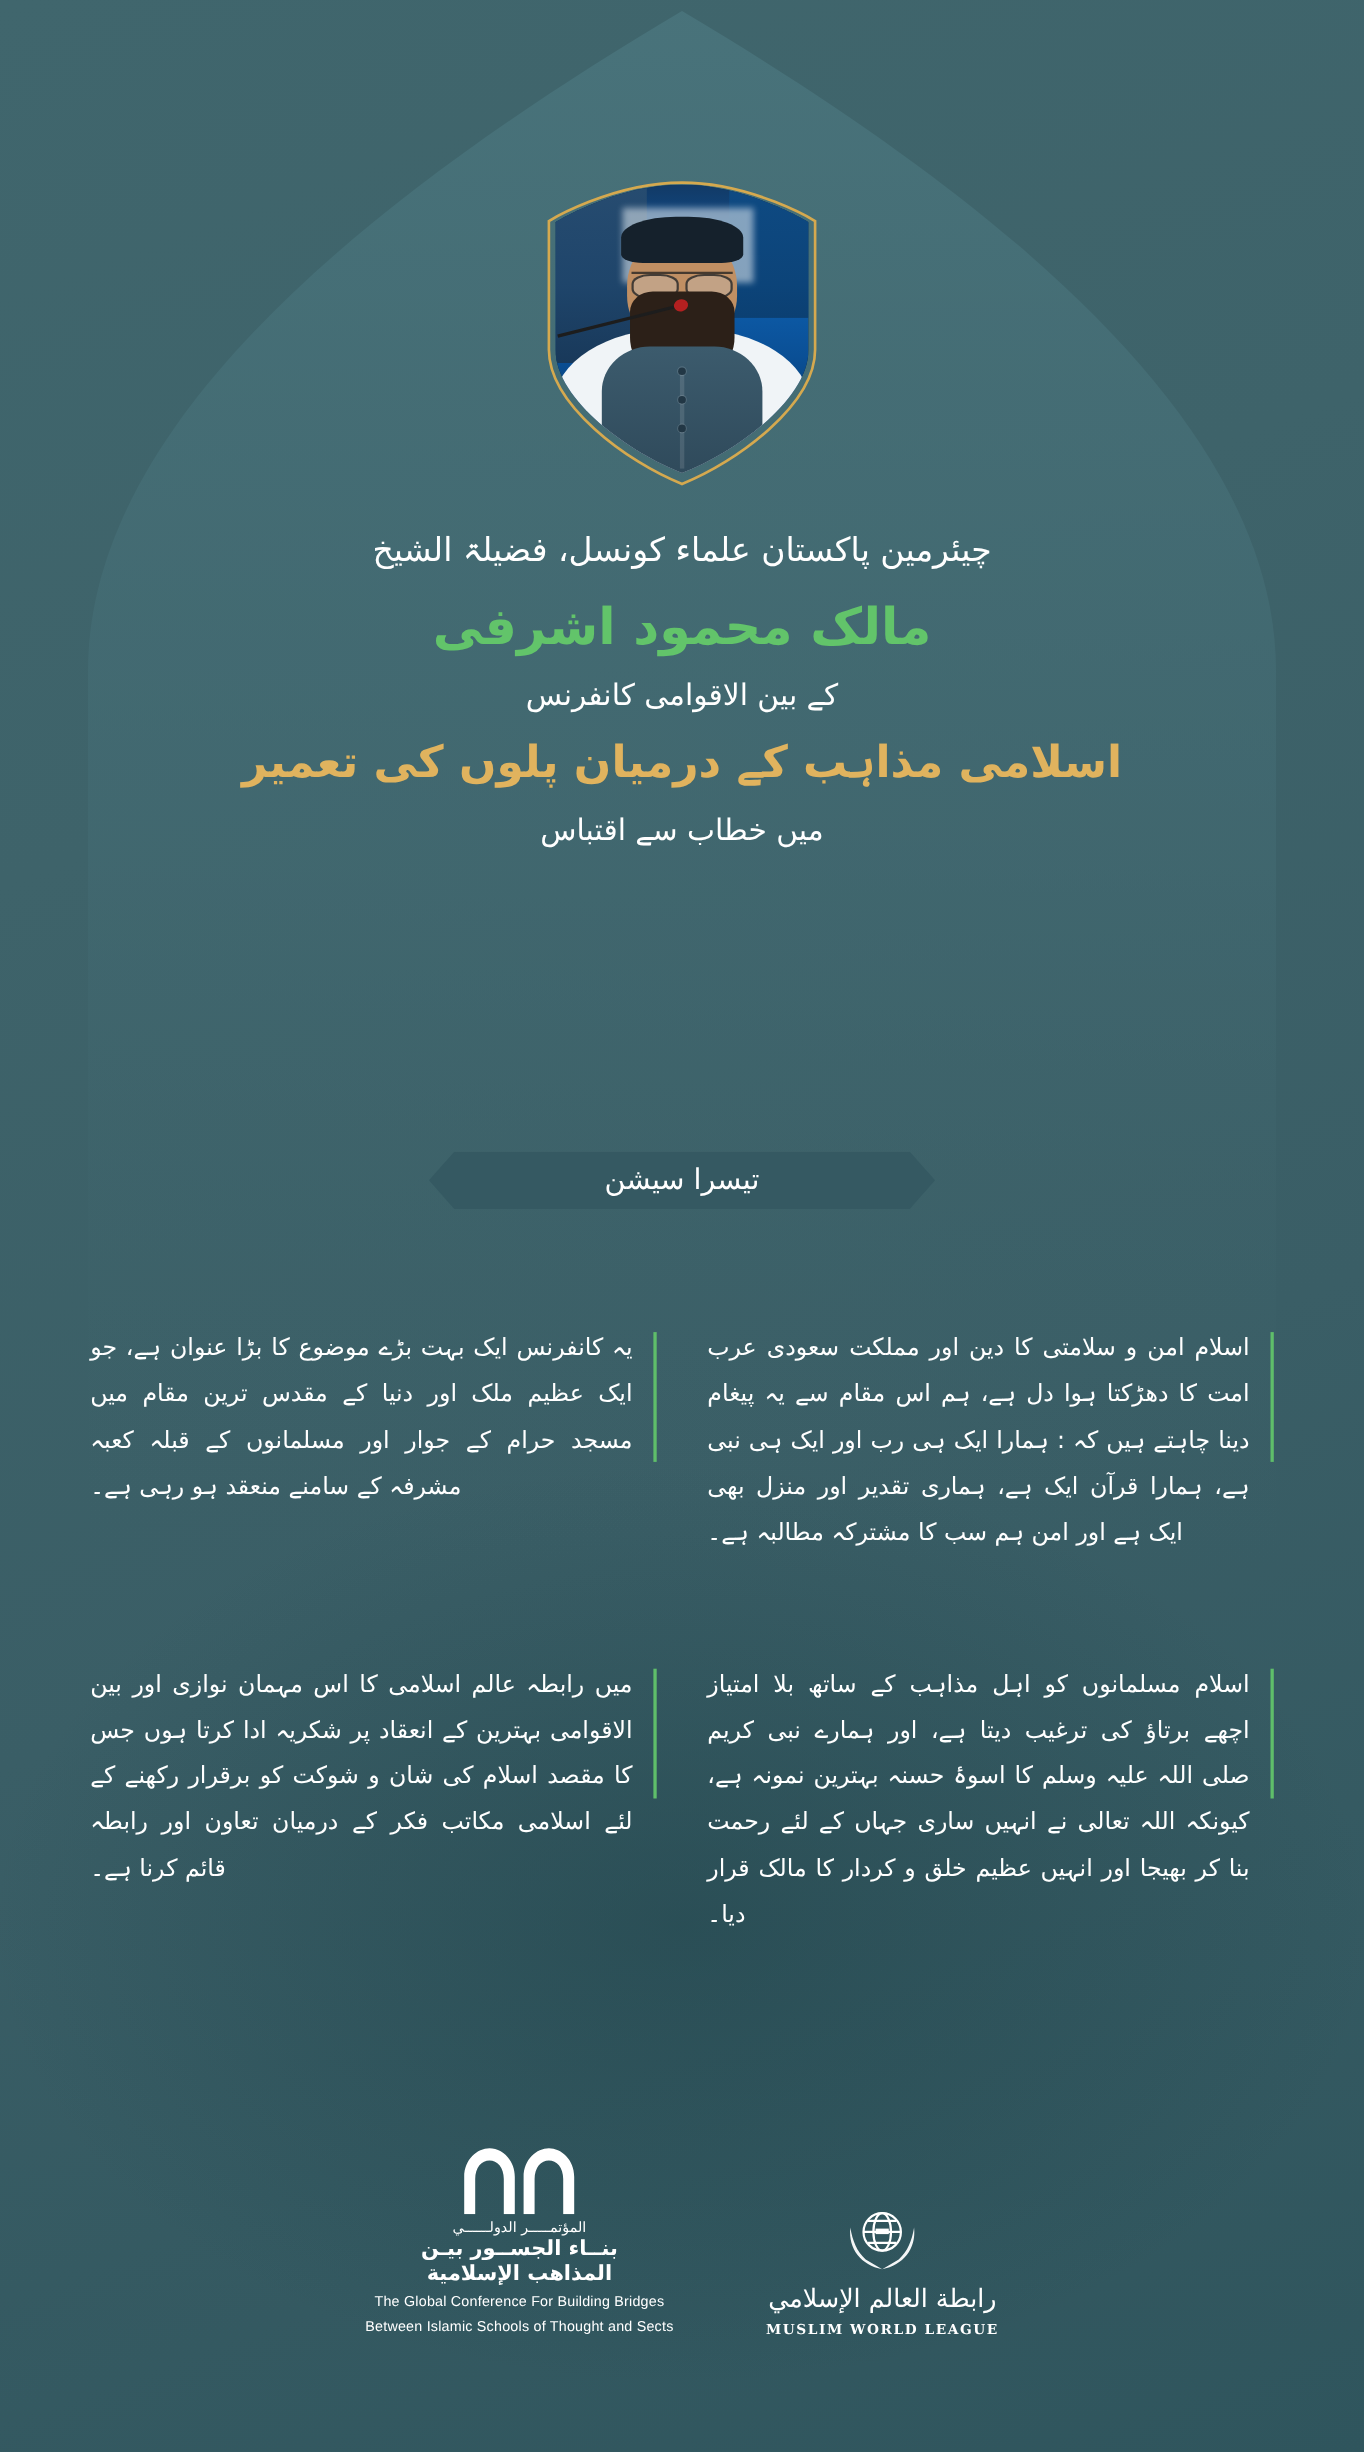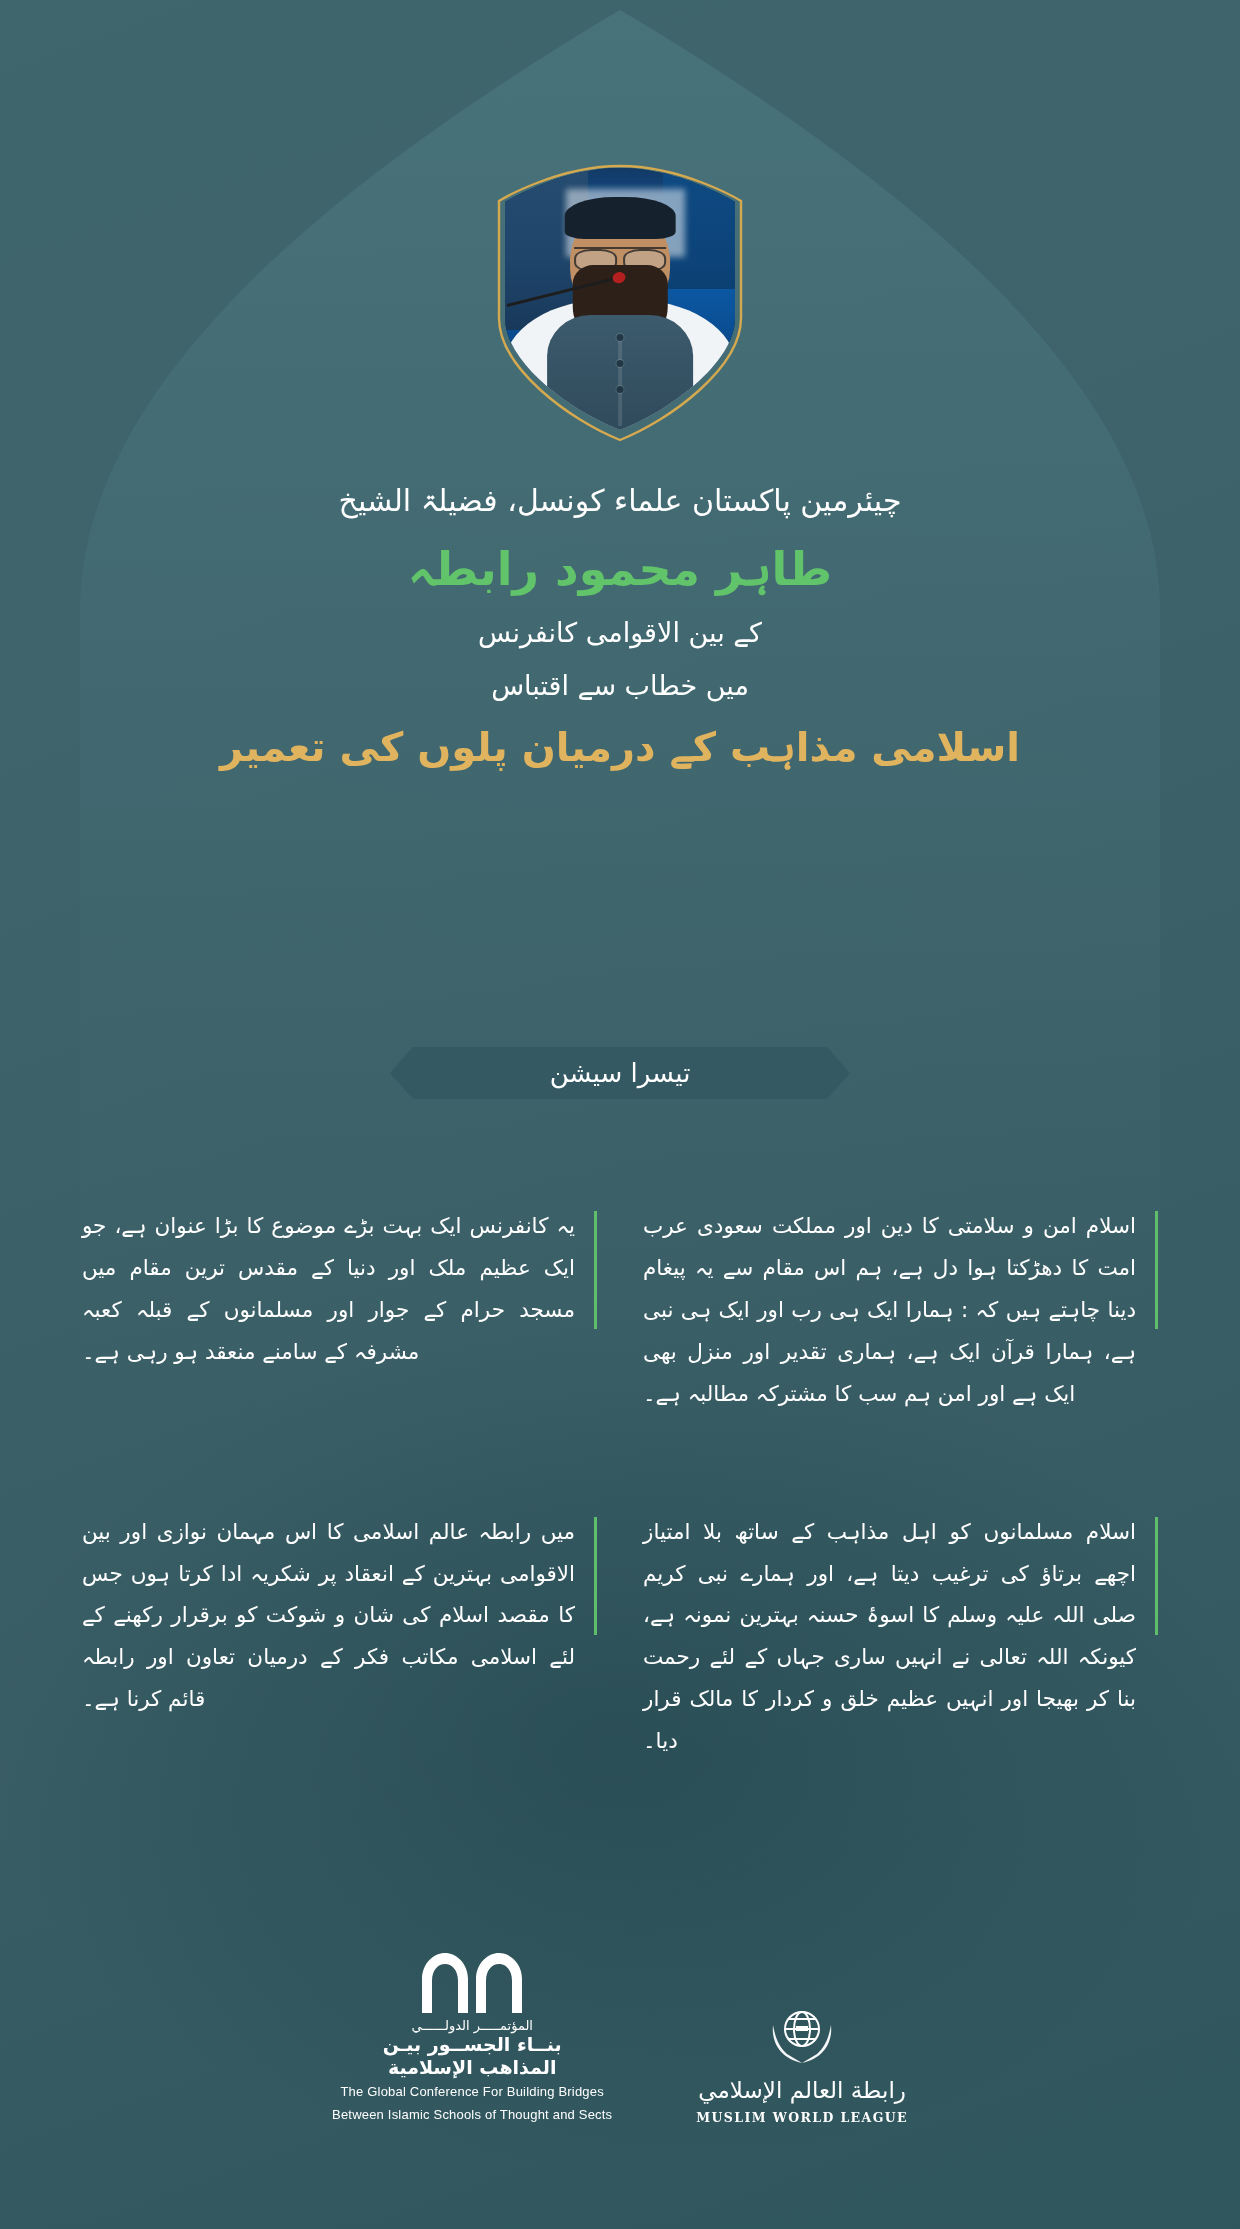--- a/index.html
+++ b/index.html
@@ -176,24 +176,24 @@
     </div>
     <div class="portrait-frame">
       <svg viewBox="0 0 300 292" aria-hidden="true">
         <path d="M150 6 C86 6 29 41 29 41 L29 158 C29 208 100 260 150 280 C200 260 271 208 271 158 L271 41 C271 41 214 6 150 6 Z" fill="none" stroke="#d5a94f" stroke-width="2.4"></path>
       </svg>
     </div>
   </div>
 
   <div class="headlines">
     <div class="hl hl-role">چیئرمین پاکستان علماء کونسل، فضیلۃ الشیخ</div>
-    <div class="hl hl-name">طاہر محمود رابطہ</div>
+    <div class="hl hl-name">مالک محمود اشرفی</div>
     <div class="hl hl-of">کے بین الاقوامی کانفرنس</div>
+    <div class="hl hl-conf">اسلامی مذاہب کے درمیان پلوں کی تعمیر</div>
     <div class="hl hl-excerpt">میں خطاب سے اقتباس</div>
-    <div class="hl hl-conf">اسلامی مذاہب کے درمیان پلوں کی تعمیر</div>
   </div>
 
   <div class="session-badge">
     <span>تیسرا سیشن</span>
   </div>
 
   <div class="quotes">
     <div class="quote">
       <div class="bar"></div>
       <p>اسلام امن و سلامتی کا دین اور مملکت سعودی عرب امت کا دھڑکتا ہوا دل ہے، ہم اس مقام سے یہ پیغام دینا چاہتے ہیں کہ : ہمارا ایک ہی رب اور ایک ہی نبی ہے، ہمارا قرآن ایک ہے، ہماری تقدیر اور منزل بھی ایک ہے اور امن ہم سب کا مشترکہ مطالبہ ہے۔</p>

